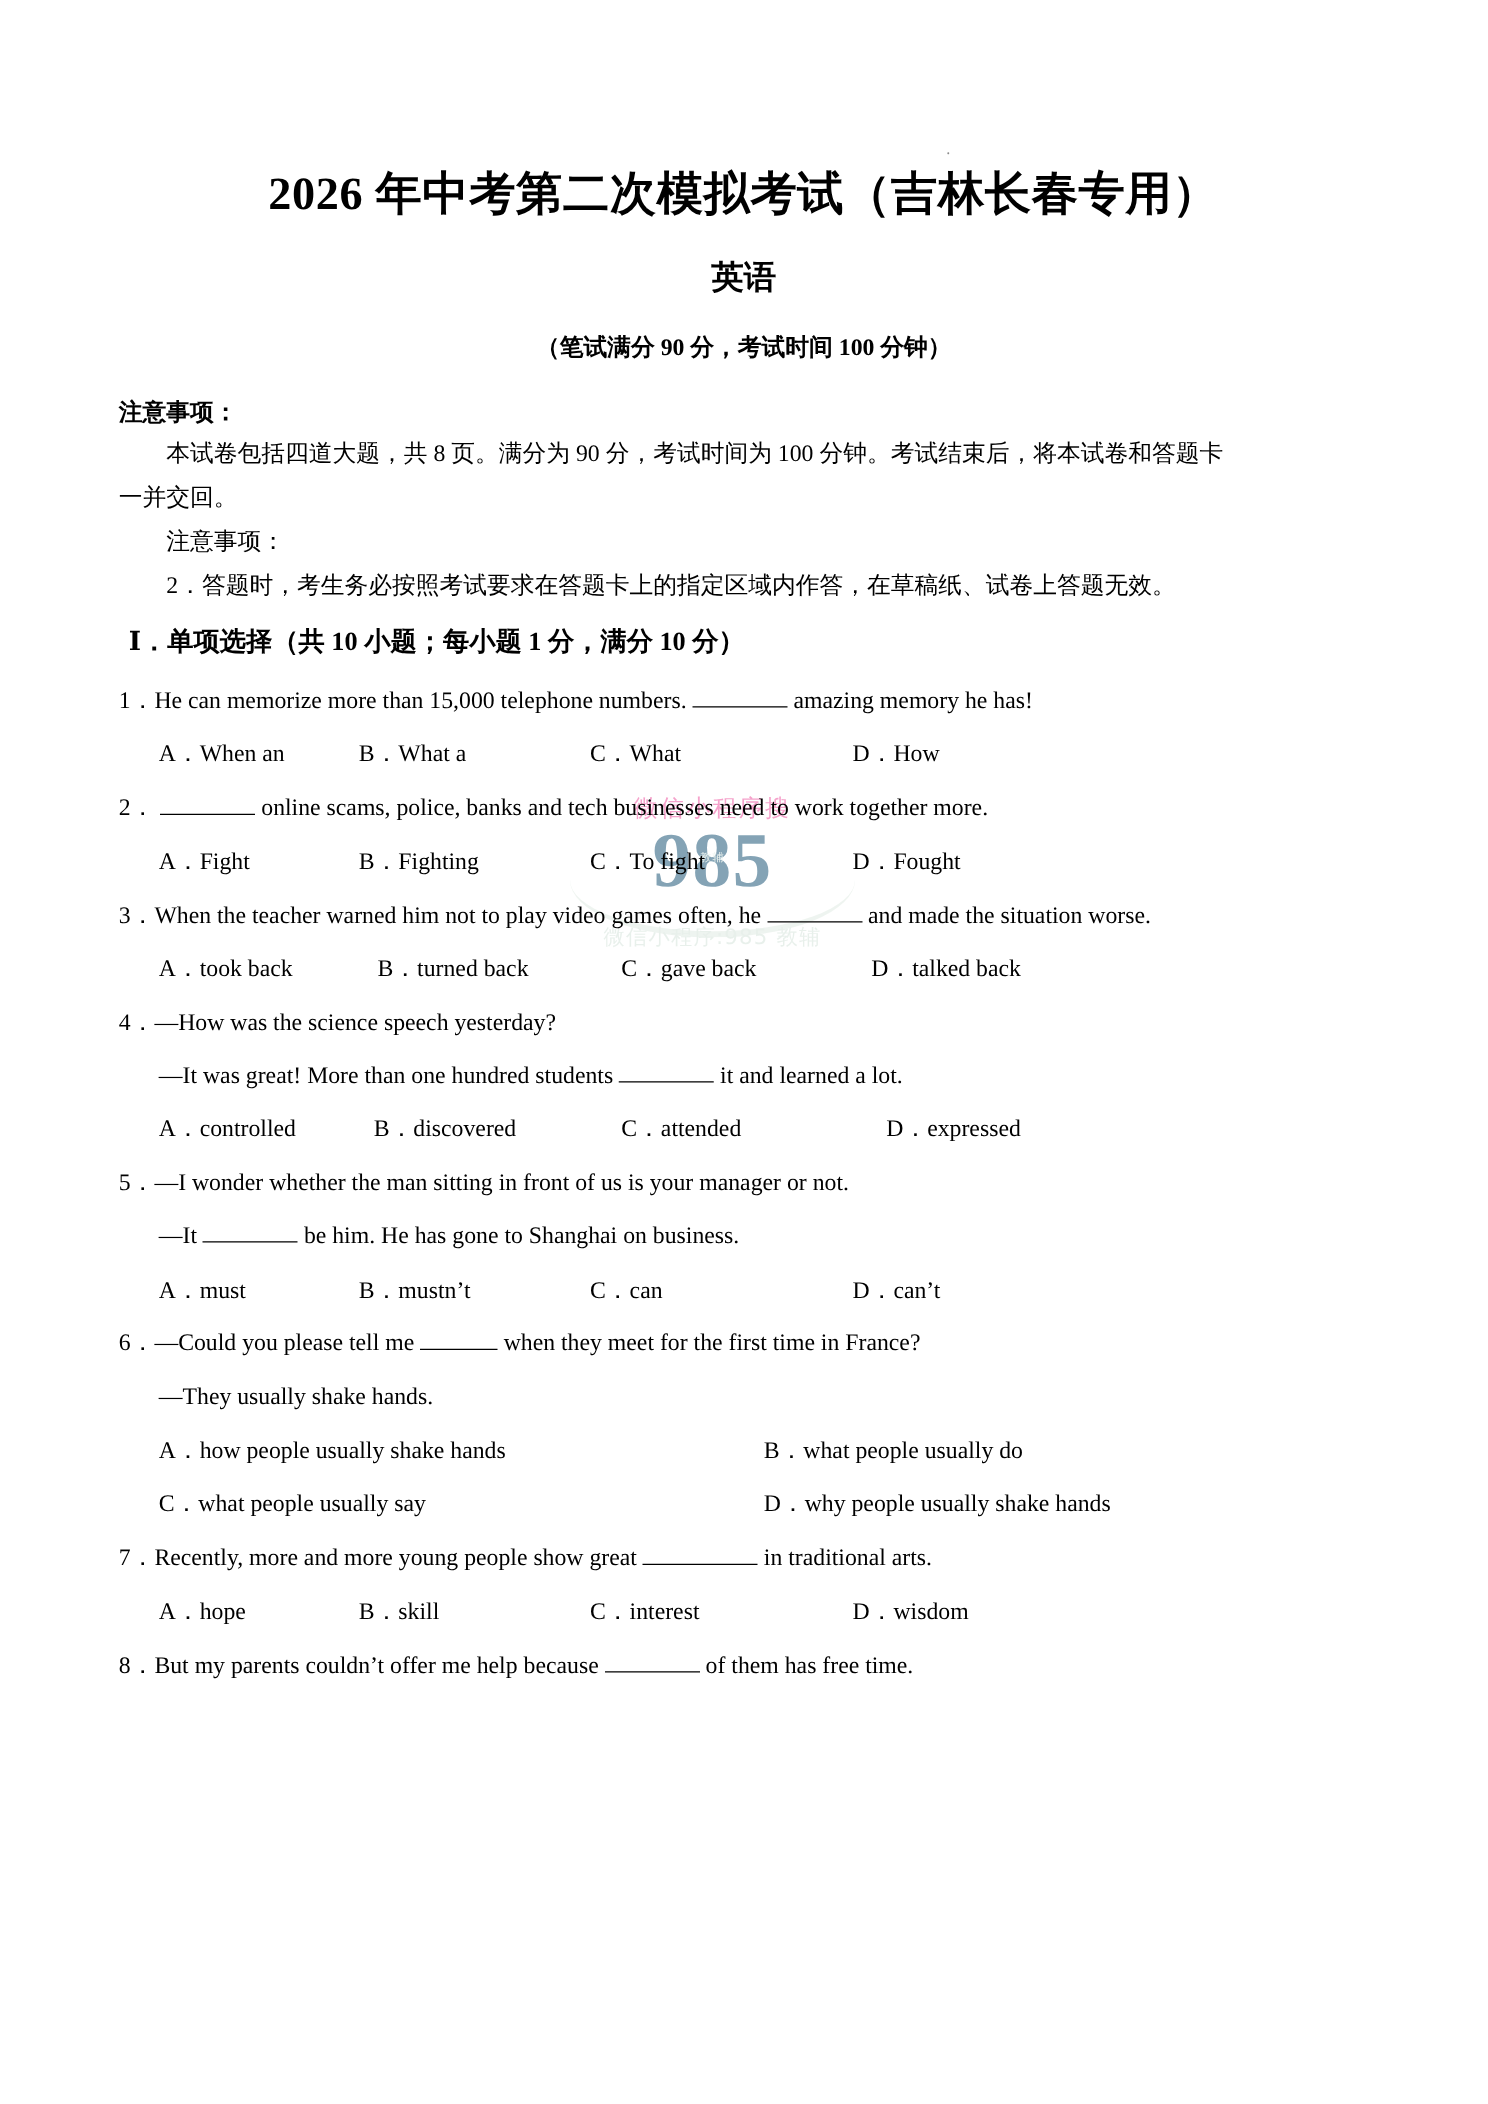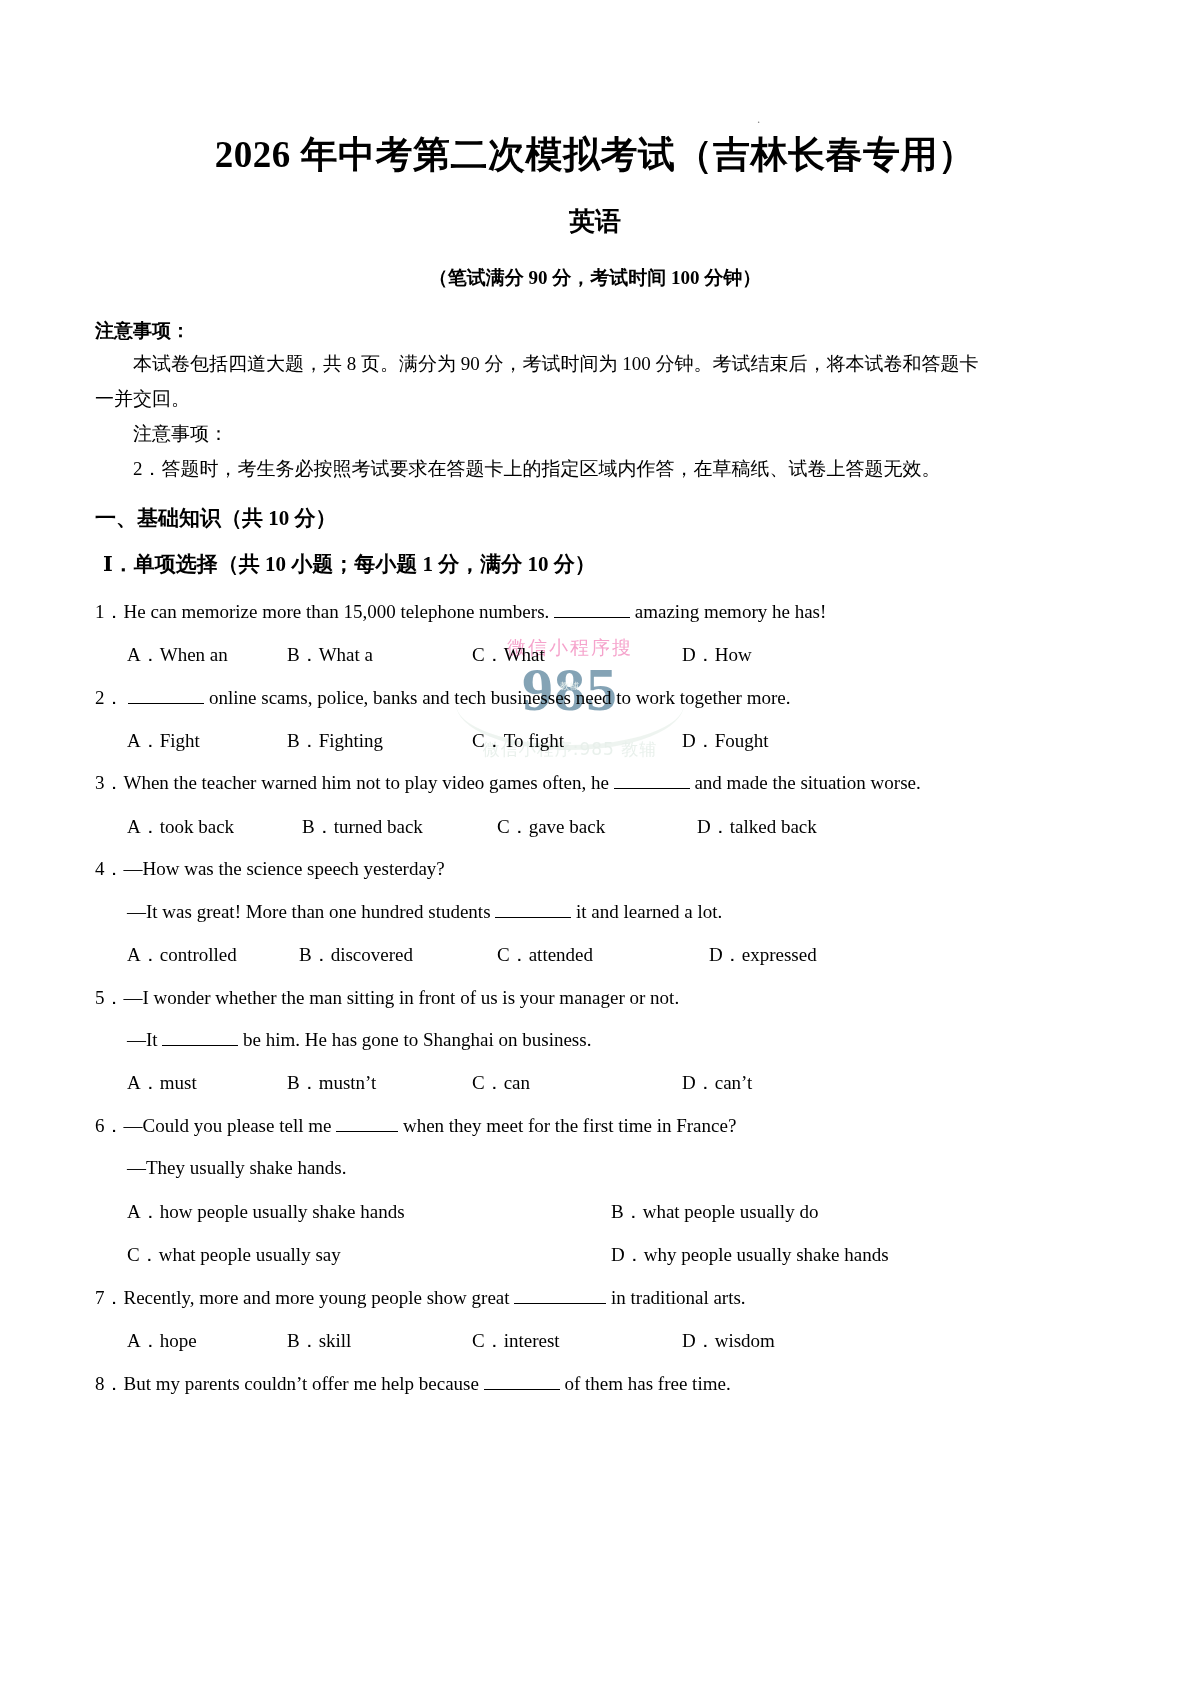--- a/index.html
+++ b/index.html
@@ -236,21 +236,20 @@
     <h1 class="doc-title">2026 年中考第二次模拟考试（吉林长春专用）</h1>
     <h2 class="doc-subject">英语</h2>
     <p class="doc-meta">（笔试满分 90 分，考试时间 100 分钟）</p>
 
     <p class="notes-label">注意事项：</p>
     <p class="para">本试卷包括四道大题，共 8 页。满分为 90 分，考试时间为 100 分钟。考试结束后，将本试卷和答题卡</p>
     <p class="para-cont">一并交回。</p>
     <p class="sub-note">注意事项：</p>
     <p class="sub-note">2．答题时，考生务必按照考试要求在答题卡上的指定区域内作答，在草稿纸、试卷上答题无效。</p>
 
-    <h3 class="sec-heading">一、基础知识（共 10 分）</h3>
     <h4 class="subsec-heading">Ⅰ．单项选择（共 10 小题；每小题 1 分，满分 10 分）</h4>
 
     <p class="q-stem">
       <span>1．</span><span>He can memorize more than 15,000 telephone numbers.</span>
       <span class="blank w-md"></span>
       <span>amazing memory he has!</span>
     </p>
     <div class="opts">
       <span class="opt" style="width:160px">A．When an</span>
       <span class="opt" style="width:185px">B．What a</span>

